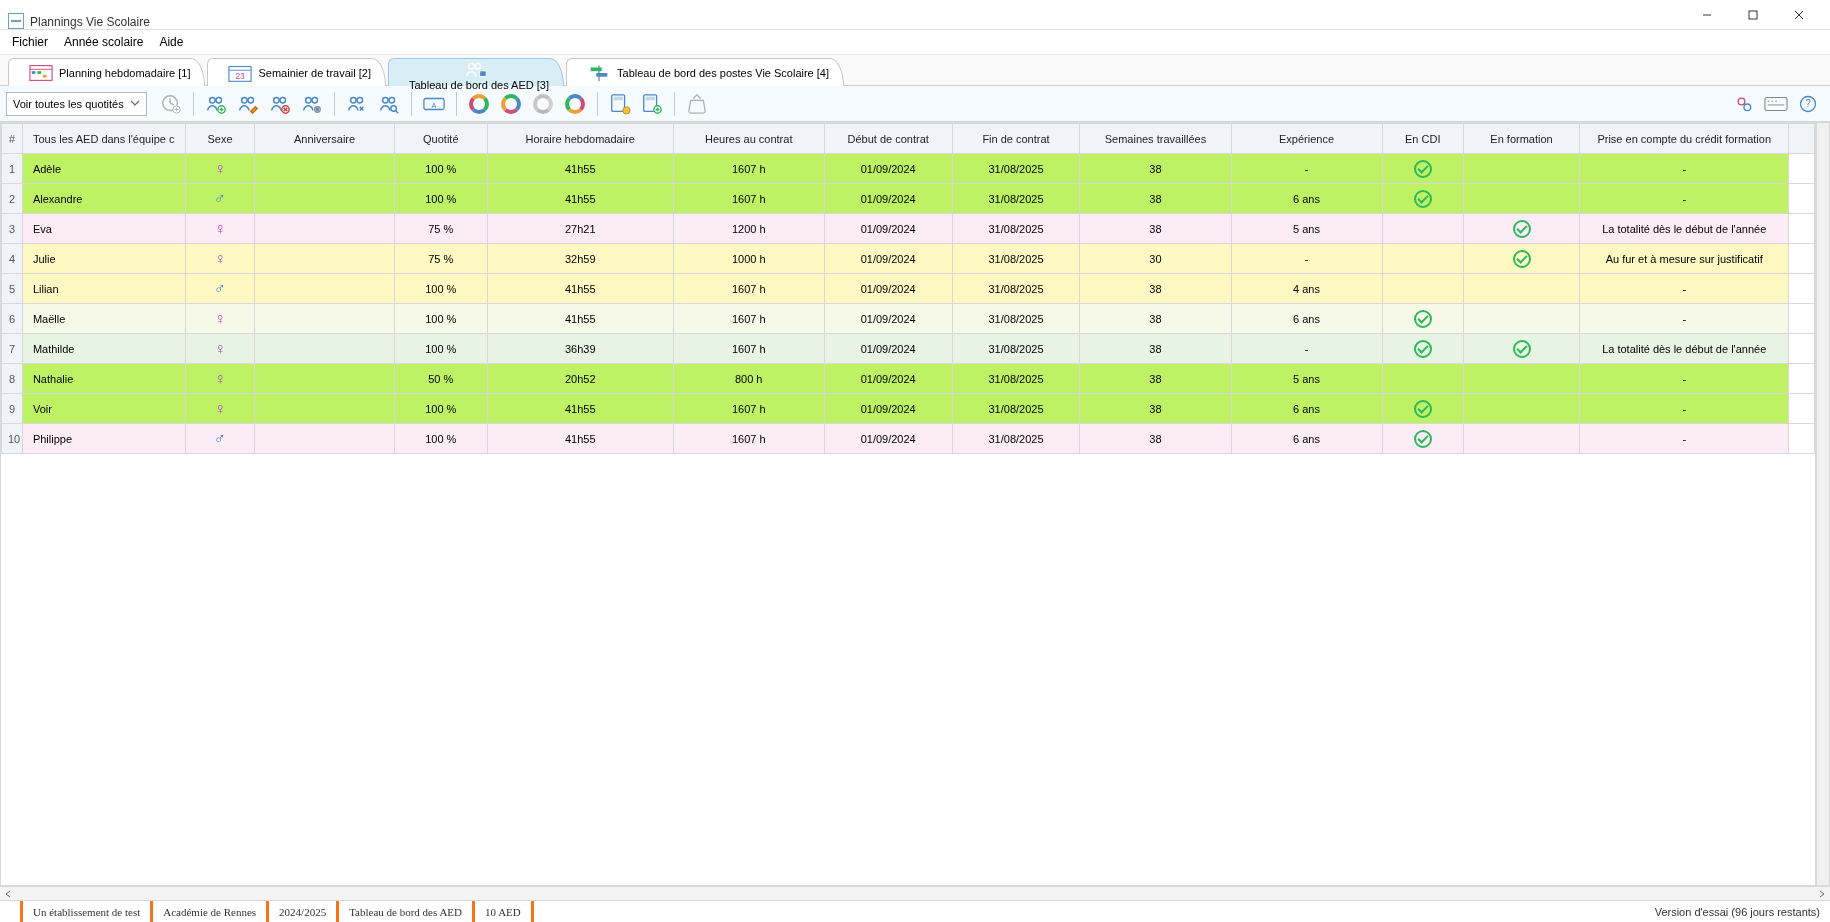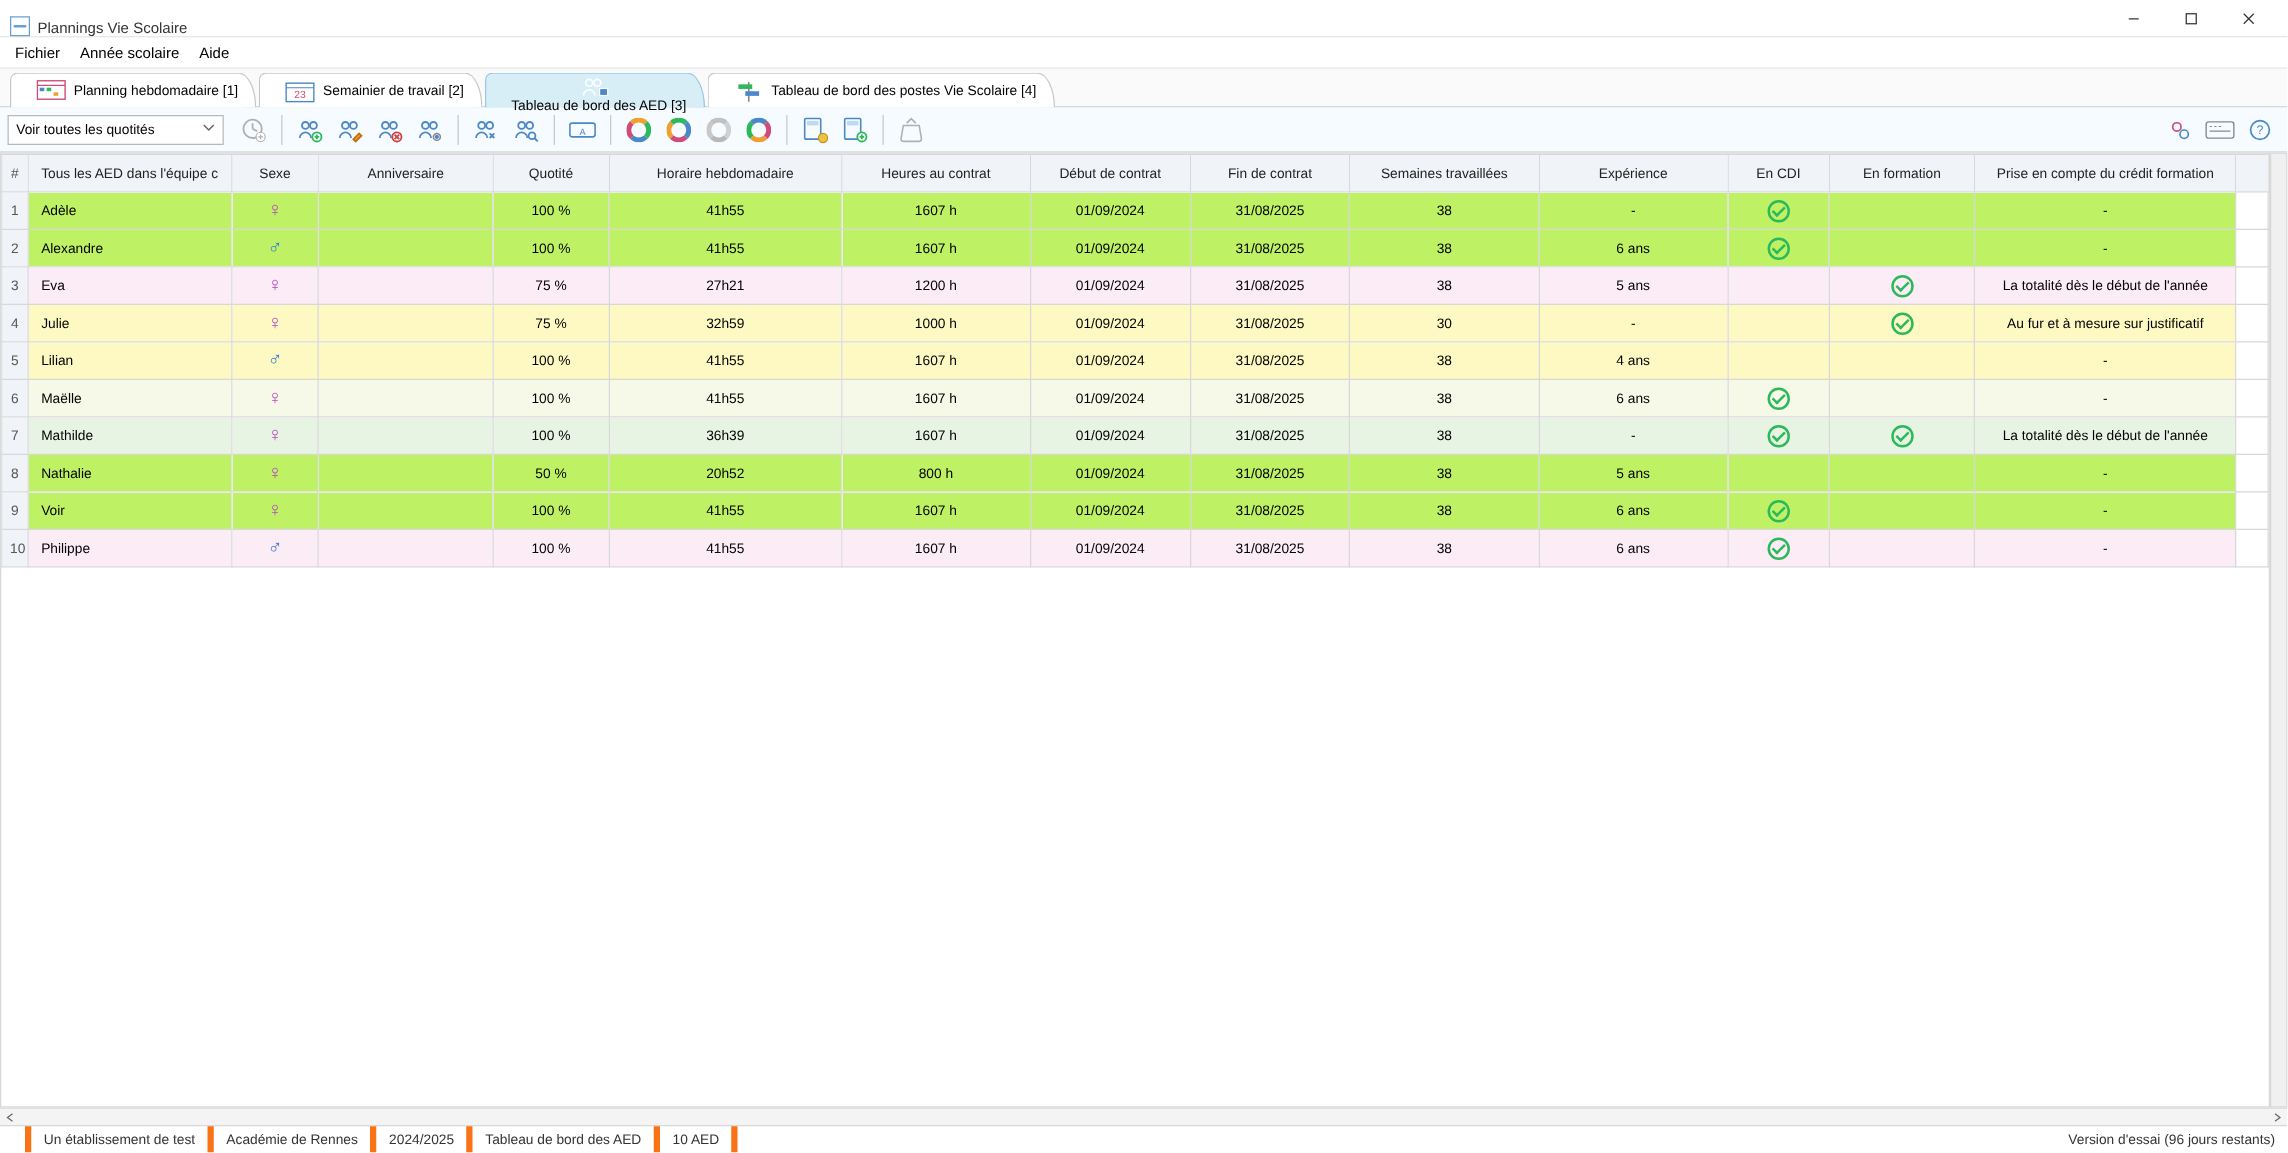--- a/index.html
+++ b/index.html
@@ -43,28 +43,28 @@
   height: 32px; display:flex; align-items:flex-end; padding: 0 8px; background:#fafafa; border-top:1px solid #e8e8e8;border-bottom:1px solid #d0d0d0;
 }
 .tab {
   display:flex; align-items:center; height:28px; padding: 0 14px 0 20px;
   border:1px solid #c8c8c8; border-bottom:none;
   border-top-left-radius: 6px; border-top-right-radius: 14px 28px;
   margin-right: 2px; background:#fff; font-size:11px; cursor:pointer;
   position:relative; top:1px;
 }
 .tab.active { background:#d8eef7; border-color:#9bc8e4;flex-direction:column;}
-.tab .tab-icon { width:24px;height:20px; margin-right:6px; display:flex;justify-content:center;}
+.tab .tab-icon { width:24px;height:20px; margin-right:6px; display:flex;align-items:center;justify-content:center;}
 
 .toolbar {
   height: 36px; display:flex; align-items:center; padding: 0 6px; background:#f6fbff; border-bottom:1px solid #d8d8d8;
 }
 .quotite-select {
   display:flex;align-items:center; height:24px; padding: 0 6px; background:#fff; border:1px solid #b8b8b8;
-  font-size:11px; cursor:pointer; margin-right:8px;gap:32px;
+  font-size:11px; cursor:pointer; margin-right:8px;
 }
 .quotite-select .chev { margin-left:6px; }
 .toolbar .tbtn {
   width:32px;height:30px;display:flex;align-items:center;justify-content:center;cursor:pointer;border-radius:3px;
 }
 .toolbar .sep { width:1px;height:24px;background:#c8c8c8;margin:0 6px;}
 .toolbar .spacer{flex:1;}
 
 .table-area {
   position:absolute; top:122px; left:0; right:14px; bottom:36px; overflow:auto;
@@ -106,21 +106,21 @@
 .sex-m{color:#3c7fd9; font-size:16px;}
 .check{ display:inline-flex; width:18px;height:18px;border:2px solid #2eb85c;border-radius:50%;align-items:center;justify-content:center;}
 .check::after{content:"";width:8px;height:4px;border-left:2px solid #2eb85c;border-bottom:2px solid #2eb85c;transform:rotate(-45deg);margin-top:-2px;}
 
 .vscroll{position:absolute; top:122px; right:0; width:14px; bottom:36px; background:#f0f0f0; border:1px solid #d8d8d8;}
 
 .hscroll{position:absolute; left:0; right:0; bottom:22px; height:14px; background:#f4f4f4; border-top:1px solid #d8d8d8; display:flex; align-items:center; justify-content:space-between; padding:0 2px;}
 .hscroll .arr{width:12px;height:12px;display:flex;align-items:center;justify-content:center;cursor:pointer;}
 
 .statusbar{position:absolute;left:0;right:0;bottom:0;height:22px;background:#fff;border-top:1px solid #d8d8d8;display:flex;align-items:center;font-size:11px;color:#333;}
-.statusbar .cell{padding:0 10px; border-right:5px solid #f97316; height:100%;display:flex;align-items:center;}
+.statusbar .cell{padding:0 10px; border-right:3px solid #f97316; height:100%;display:flex;align-items:center;font-family:Liberation Serif, serif;}
 .statusbar .cell.first{width:22px;justify-content:center;}
 .statusbar .flex1{flex:1;}
 .statusbar .ver{padding:0 10px;}
 
 .ico-people{stroke:#4a88c7;fill:none;stroke-width:1.6;}
 .chart-donut{width:20px;height:20px;border-radius:50%;border:4px solid;display:inline-block;}
 </style>
 </head>
 <body>
 

